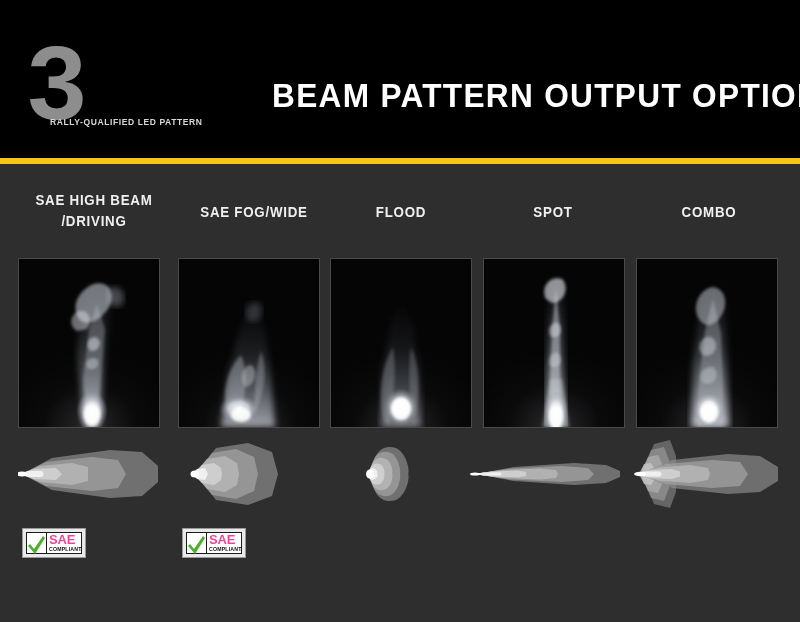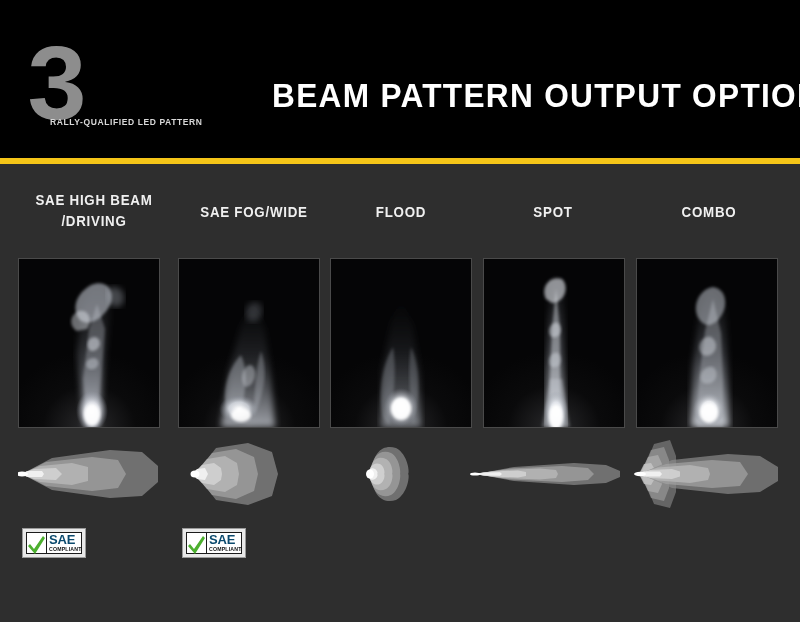--- a/index.html
+++ b/index.html
@@ -100,21 +100,21 @@
     background:#fff;border:1.5px solid #1b1b1b;
     display:flex;align-items:center;
   }
   .badge-check{
     width:19px;height:100%;position:relative;flex:0 0 auto;
     border-right:1.5px solid #1b1b1b;
   }
   .badge-check svg{position:absolute;left:1px;top:0px;}
   .badge-text{flex:1 1 auto;padding-left:2px;line-height:1;}
   .badge-sae{
-    font-size:13px;font-weight:bold;color:#0c4a6e;letter-spacing:-0.2px;
+    font-size:13px;font-weight:bold;color:#ec4899;letter-spacing:-0.2px;
     font-family:"Liberation Sans", sans-serif;display:block;
   }
   .badge-comp{
     font-size:5.2px;font-weight:bold;color:#111;letter-spacing:0.2px;
     font-family:"Liberation Sans", sans-serif;display:block;margin-top:1px;
   }
 </style>
 </head>
 <body>
 

